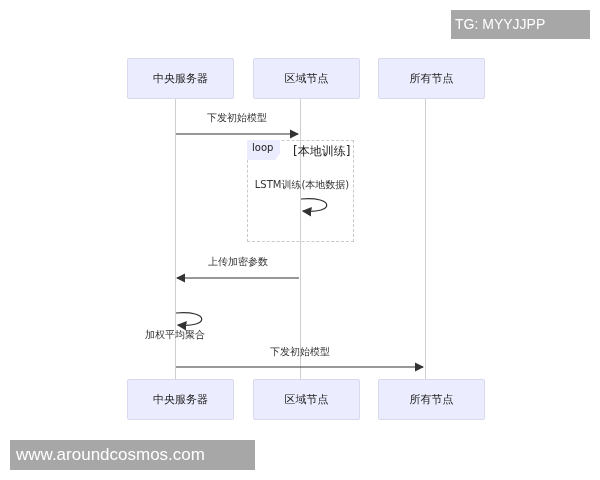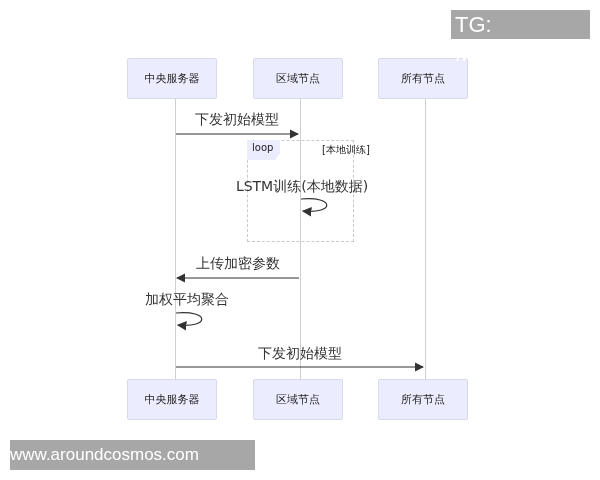--- a/index.html
+++ b/index.html
@@ -1,27 +1,27 @@
 <!DOCTYPE html>
 <html><head>
 <meta charset="utf-8">
 <style>
   html,body{margin:0;padding:0;background:#ffffff;}
   body{width:600px;height:480px;position:relative;overflow:hidden;font-family:"DejaVu Sans","Liberation Sans",sans-serif;}
-  .actor{position:absolute;width:90px;height:41px;background:#ECECFF;border:1px solid #d9d9ee;box-sizing:border-box;display:flex;align-items:center;justify-content:center;font-size:11px;color:#222;border-radius:2px;}
+  .actor{position:absolute;width:107px;height:41px;background:#ECECFF;border:1px solid #d9d9ee;box-sizing:border-box;display:flex;align-items:center;justify-content:center;font-size:11px;color:#222;border-radius:2px;}
   .lifeline{position:absolute;width:1px;background:#cfcfcf;}
-  .label{position:absolute;font-size:14px;color:#333;white-space:nowrap;transform:translateX(-50%);}
-  .label.left{transform:none;}
+  .label{position:absolute;font-size:10px;color:#333;white-space:nowrap;transform:translateX(-50%);}
+  .label.left{transform:none;margin-top:37px;}
   svg{position:absolute;left:0;top:0;}
   .loop-box{position:absolute;left:247px;top:140px;width:107px;height:102px;border:1px dashed #c9c9c9;box-sizing:border-box;}
   .loop-tag{position:absolute;left:247px;top:140px;height:16px;padding:0 7px 4px 5px;background:#ECECFF;font-size:10px;line-height:16px;color:#222;clip-path:polygon(0 0,100% 0,100% 65%,85% 100%,0 100%);}
-  .loop-cond{position:absolute;left:293px;top:143px;font-size:10px;color:#222;white-space:nowrap;margin-left:29px;}
+  .loop-cond{position:absolute;left:293px;top:143px;font-size:12px;color:#222;white-space:nowrap;}
   .wm{position:absolute;background:#a7a7a7;color:#fff;font-family:"Liberation Sans",sans-serif;}
-  .wm-tg{left:451px;top:10px;width:139px;height:29px;font-size:22px;line-height:29px;padding-left:4px;box-sizing:border-box;}
-  .wm-site{left:10px;top:440px;width:245px;height:30px;font-size:17px;line-height:30px;box-sizing:border-box;}
+  .wm-tg{left:451px;top:10px;width:139px;height:29px;font-size:14px;line-height:29px;padding-left:4px;box-sizing:border-box;}
+  .wm-site{left:10px;top:440px;width:245px;height:30px;font-size:17px;line-height:30px;padding-left:6px;box-sizing:border-box;}
 </style>
 </head>
 <body>
 
 <div class="lifeline" style="left:175px;top:99px;height:280px;"></div>
 <div class="lifeline" style="left:300px;top:99px;height:280px;"></div>
 <div class="lifeline" style="left:425px;top:99px;height:280px;"></div>
 
 <div class="loop-box"></div>
 <div class="loop-tag">loop</div>

